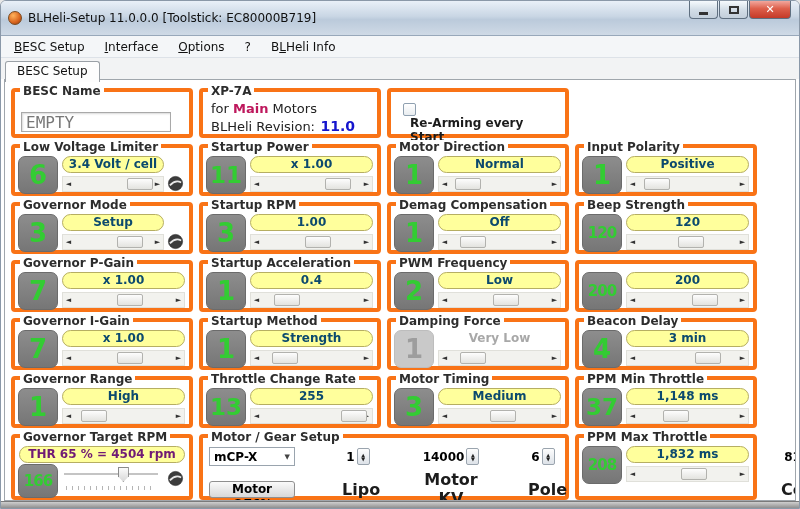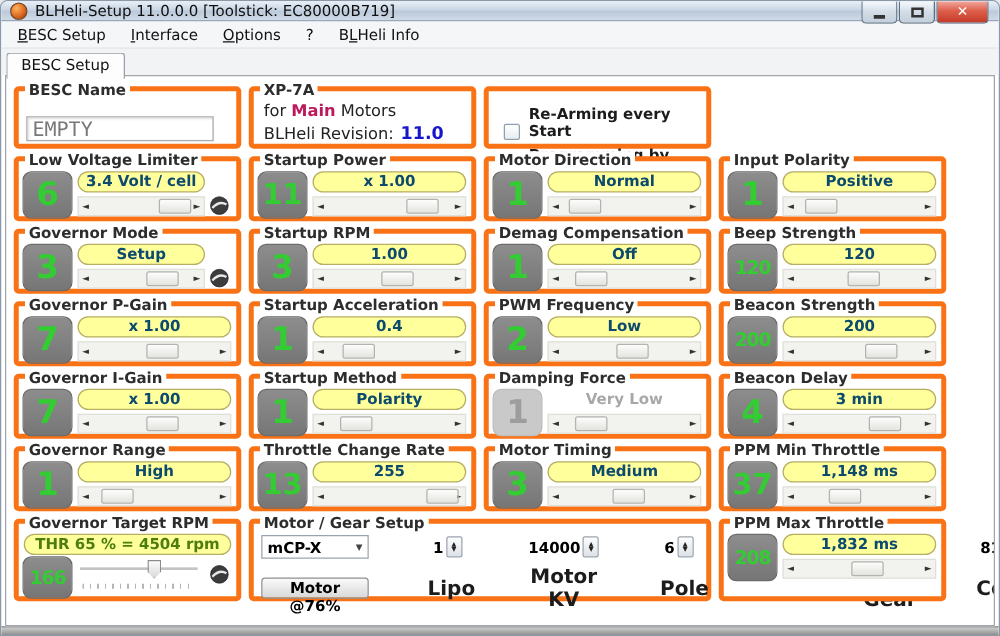--- a/index.html
+++ b/index.html
@@ -1,21 +1,21 @@
 <!DOCTYPE html>
 <html><head>
 <meta charset="utf-8">
 <style>
   * { box-sizing: border-box; }
   body { margin:0; font-family:"DejaVu Sans","Liberation Sans",sans-serif; background:#e8e8e8; }
   .window { width:800px; height:509px; display:flex; flex-direction:column; background:#fff;
             border:1px solid #8a98a8; border-radius:6px 6px 0 0; overflow:hidden; position:relative; }
 
   
-  .titlebar { height:16px; flex:none; background:linear-gradient(#e9f0f8,#c9d6e4 45%,#bbcadb 55%,#cfdae6);
+  .titlebar { height:35px; flex:none; background:linear-gradient(#e9f0f8,#c9d6e4 45%,#bbcadb 55%,#cfdae6);
               border-bottom:1px solid #98a8ba; display:flex; align-items:center; padding:0 7px; position:relative;text-align:center; }
   .app-icon { width:14px; height:14px; border-radius:50%; flex:none;
               background:radial-gradient(circle at 35% 30%, #ffb35c, #d9641e 60%, #8a3a10); border:1px solid #7a4a20; }
   .title-text { font-size:12px; color:#101010; margin-left:6px; white-space:nowrap; }
   .win-buttons { position:absolute; right:8px; top:0; display:flex; }
   .win-btn { width:29px; height:18px; border:1px solid #5f6f80; border-top:none; margin-left:0;
              background:linear-gradient(#f6fafd,#d3dde7 50%,#c3cfdb); border-radius:0 0 4px 4px;
              display:flex; align-items:center; justify-content:center; }
   .win-btn + .win-btn { margin-left:1px; }
   .win-btn.close { width:42px; background:linear-gradient(#f2a79d,#dd5f4b 45%,#c43a28); color:#fff;
@@ -68,28 +68,28 @@
   
   .textfield { display:block; margin:20px 18px 0 6px; width:150px; height:20px; border:1px solid #a9a9a9;
                box-shadow:inset 1px 1px 2px rgba(0,0,0,.15); font-family:"DejaVu Sans Mono","Liberation Mono",monospace;
                font-size:16px; color:#787878; padding:1px 4px; }
   .esc-info { padding:9px 8px 0 8px; font-size:13px; color:#222; }
   .esc-line1 { margin-bottom:2px; }
   .teal { color:#be185d; font-weight:bold; }
   .blue { color:#1515cd; font-weight:bold; font-size:14px; }
   .esc-line2 { display:flex; justify-content:space-between; padding-right:14px; align-items:baseline; }
   .checks { padding:11px 8px 0 12px; display:flex; flex-direction:column; gap:5px; }
-  .check-row { display:flex; align-items:flex-end; }
+  .check-row { display:flex; align-items:flex-start;flex-direction:column; }
   .checkbox { width:13px; height:13px; flex:none; border:1px solid #8fa0b0; border-radius:2px;
               background:linear-gradient(#fff,#e9edf0); font-size:11px; line-height:12px; text-align:center;
               color:#23386e; font-weight:bold; }
   .check-label { margin-left:7px; font-size:12px; font-weight:bold; color:#1c1c1c; }
 
   
-  .gt-pill { margin:8px 4px 1px 4px; height:17px; color:#4d7c0f; }
+  .gt-pill { margin:8px 4px 1px 4px; height:17px; color:#701a75; }
   .gt-row { display:flex; align-items:flex-start; padding:0 4px 0 2px; }
   .gt-row .num { height:34px; }
   .trackbar { flex:1; height:30px; position:relative; margin:0 4px; }
   .tb-line { position:absolute; left:2px; right:2px; top:9px; height:2px; background:#dcdcdc; border:1px solid #c4c4c4; }
   .tb-thumb { position:absolute; top:3px; width:11px; height:15px; border:1px solid #8a8a8a;
               background:linear-gradient(#fbfbfb,#d9d9d9); clip-path:polygon(0 0,100% 0,100% 62%,50% 100%,0 62%); }
   .tb-ticks { position:absolute; left:4px; right:4px; top:22px; height:4px;
               background:repeating-linear-gradient(90deg,#b5b5b5 0 1px,transparent 1px 6px); }
   .gt-row .globe { margin-top:6px; }
 
@@ -375,21 +375,20 @@
               <div class="hs-track">
                   <div class="hs-thumb" style="left: 43%;"></div>
                 </div>
               <span class="hs-arrow">►</span>
             </div>
           </div>
         </div>
       </div>
 
       <div class="group param">
-        <div class="group-label">Beacon Strength</div>
         <div class="param-body">
           <div class="num d3">200</div>
           <div class="ctrl">
             <div class="pill">200</div>
             <div class="hscroll">
               <span class="hs-arrow">◄</span>
               <div class="hs-track">
                   <div class="hs-thumb" style="left: 55%;"></div>
                 </div>
               <span class="hs-arrow">►</span>
@@ -413,21 +412,21 @@
             </div>
           </div>
         </div>
       </div>
 
       <div class="group param">
         <div class="group-label">Startup Method</div>
         <div class="param-body">
           <div class="num">1</div>
           <div class="ctrl">
-            <div class="pill">Polarity</div>
+            <div class="pill">Strength</div>
             <div class="hscroll">
               <span class="hs-arrow">◄</span>
               <div class="hs-track">
                   <div class="hs-thumb" style="left: 10%;"></div>
                 </div>
               <span class="hs-arrow">►</span>
             </div>
           </div>
         </div>
       </div>

